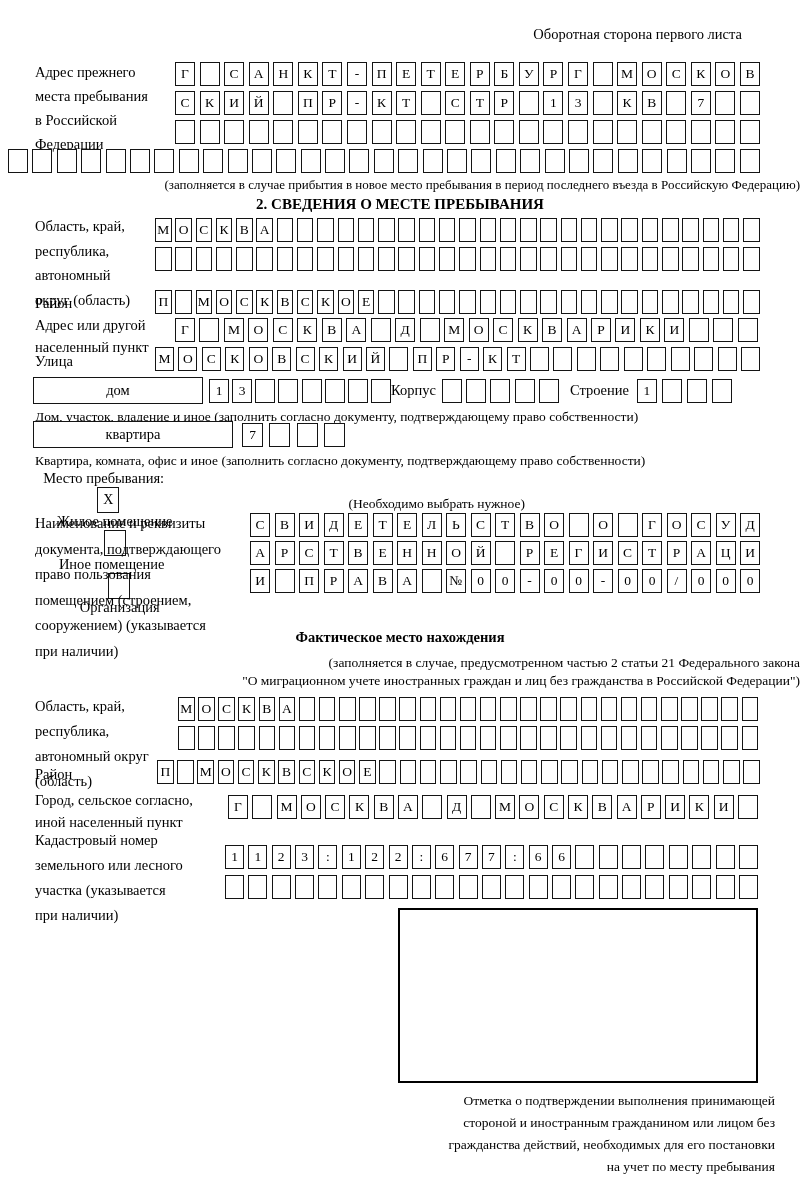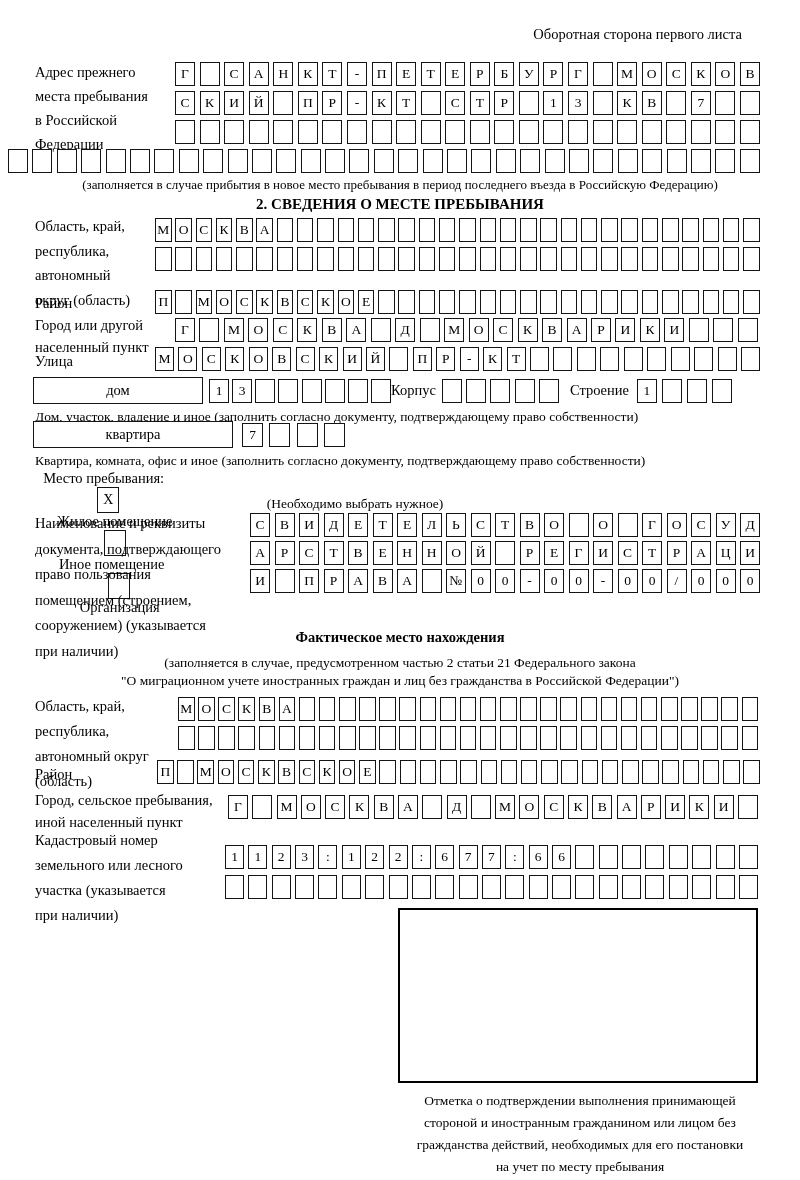--- a/index.html
+++ b/index.html
@@ -3,21 +3,21 @@
 <meta charset="utf-8">
 <style>
   html,body{margin:0;padding:0;background:#fff;}
   .page{position:relative;width:800px;height:1180px;background:#fff;color:#000;
         font-family:"Liberation Serif",serif;overflow:hidden;border-radius:12px;}
   .abs{position:absolute;}
   .lbl{font-size:14.5px;line-height:24px;white-space:pre-line;}
   .top-title{font-size:14.5px;}
   .heading{width:100%;text-align:center;font-weight:bold;font-size:15px;}
   .caption{font-size:13px;}
-  .center{text-align:center;}
+  .center{text-align:right;}
   .boxrow{position:absolute;display:flex;justify-content:space-between;}
   .cell{box-sizing:border-box;flex:0 0 auto;width:var(--cw,20px);height:24px;
         border:1.6px solid #141414;display:flex;align-items:center;justify-content:center;
         font-size:13.5px;background:#fff;}
   .inlinerow{position:absolute;display:flex;align-items:center;}
   .inlinerow .cells{display:flex;justify-content:space-between;}
   .fieldbox{box-sizing:border-box;border:1.7px solid #141414;height:27px;display:flex;
         align-items:center;justify-content:center;font-size:14.5px;background:#fff;}
   .ilabel{font-size:14.5px;white-space:nowrap;}
   .chk{box-sizing:border-box;width:22px;height:26px;border:1.7px solid #141414;display:flex;
@@ -246,21 +246,21 @@
       <span class="cell"></span>
       <span class="cell"></span>
       <span class="cell"></span>
       <span class="cell"></span>
       <span class="cell"></span>
       <span class="cell"></span>
       <span class="cell"></span>
       <span class="cell"></span>
     </div>
 
-  <div class="abs lbl" style="left:35px;top:314px;width:140px;line-height:22px;">Город или другой
+  <div class="abs lbl" style="left:35px;top:314px;width:140px;line-height:22px;">Адрес или другой
 населенный пункт</div>
   <div class="boxrow" style="left:175px;top:318px;width:583px;--cw:20px;">
       <span class="cell">Г</span>
       <span class="cell"></span>
       <span class="cell">М</span>
       <span class="cell">О</span>
       <span class="cell">С</span>
       <span class="cell">К</span>
       <span class="cell">В</span>
       <span class="cell">А</span>
@@ -538,21 +538,21 @@
       <span class="cell"></span>
       <span class="cell"></span>
       <span class="cell"></span>
       <span class="cell"></span>
       <span class="cell"></span>
       <span class="cell"></span>
       <span class="cell"></span>
       <span class="cell"></span>
     </div>
 
-  <div class="abs lbl" style="left:35px;top:789px;width:195px;line-height:22px;">Город, сельское пребывания,
+  <div class="abs lbl" style="left:35px;top:789px;width:195px;line-height:22px;">Город, сельское согласно,
 иной населенный пункт</div>
   <div class="boxrow" style="left:228px;top:795px;width:530px;--cw:20px;">
       <span class="cell">Г</span>
       <span class="cell"></span>
       <span class="cell">М</span>
       <span class="cell">О</span>
       <span class="cell">С</span>
       <span class="cell">К</span>
       <span class="cell">В</span>
       <span class="cell">А</span>

